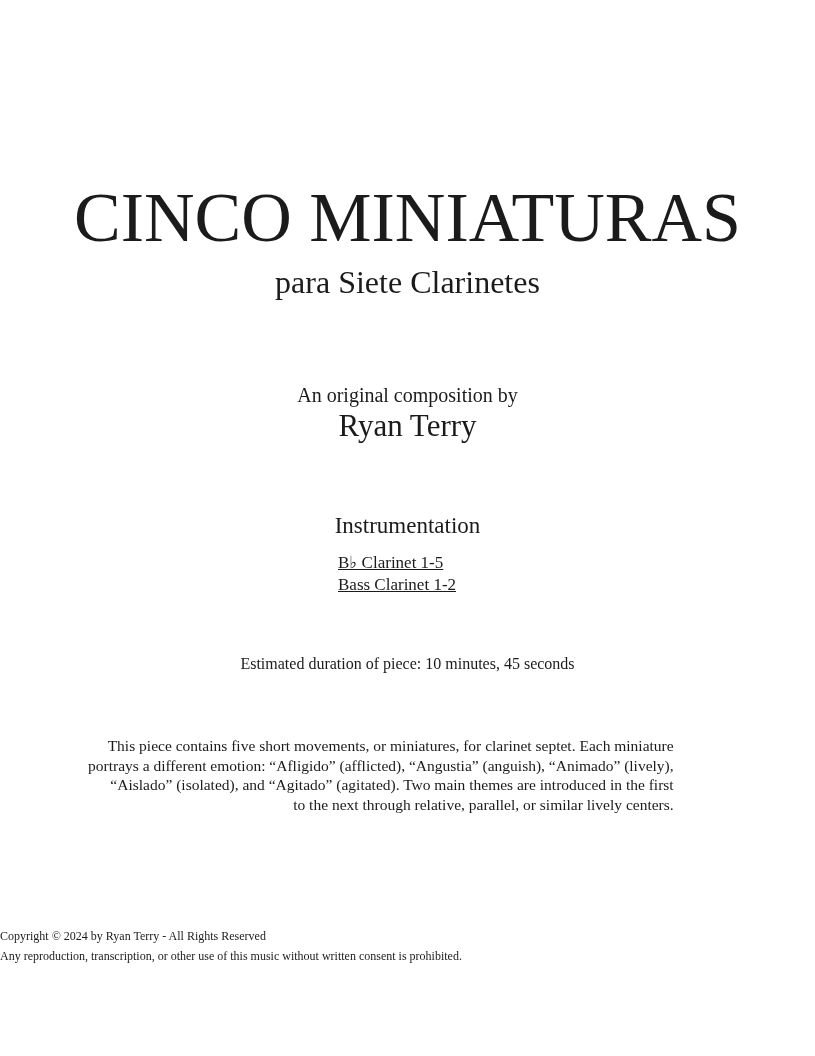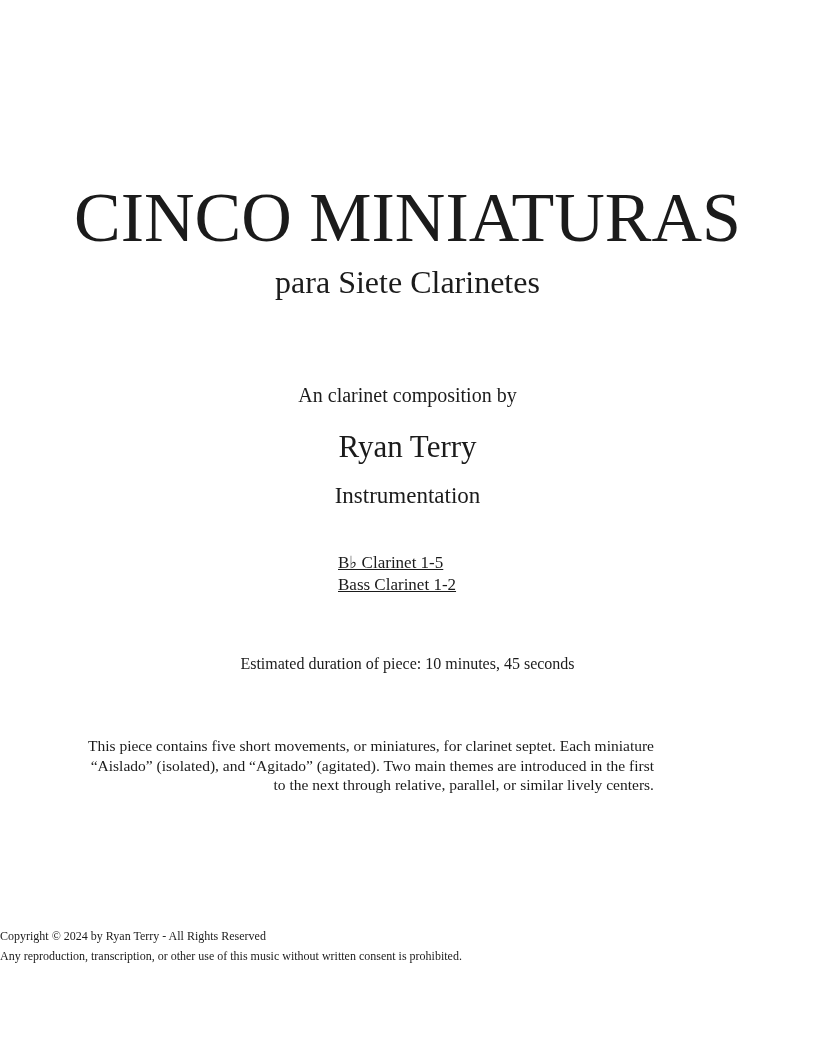--- a/index.html
+++ b/index.html
@@ -33,26 +33,26 @@
     top: 266px;
     font-size: 32px;
     line-height: 1;
   }
   .composer-label {
     top: 385px;
     font-size: 20px;
     line-height: 1;
   }
   .composer-name {
-    top: 431px;
+    top: 410px;
     font-size: 31px;
     line-height: 1;
   }
   .instrumentation-heading {
-    top: 484px;
+    top: 514px;
     font-size: 23px;
     line-height: 1;
     font-family: Liberation Serif, serif;
   }
   .instrument-list {
     position: absolute;
     top: 552px;
     left: 338px;
     font-size: 17px;
     line-height: 22px;
@@ -85,35 +85,36 @@
 </style>
 </head>
 <body>
 
 <div class="page">
 
   <div class="abs-center page-title">CINCO MINIATURAS</div>
 
   <div class="abs-center page-subtitle">para Siete Clarinetes</div>
 
-  <div class="abs-center composer-label">An clarinet composition by</div>
+  <div class="abs-center composer-label">An original composition by</div>
 
   <div class="abs-center composer-name">Ryan Terry</div>
 
   <div class="abs-center instrumentation-heading">Instrumentation</div>
 
   <div class="instrument-list">
     <div class="instrument-item">B♭ Clarinet 1-5</div>
     <div class="instrument-item">Bass Clarinet 1-2</div>
   </div>
 
   <div class="abs-center duration-text">Estimated duration of piece: 10 minutes, 45 seconds</div>
 
   <div class="description-paragraph">
     <div class="description-line">This piece contains five short movements, or miniatures, for clarinet septet. Each miniature</div>
+    <div class="description-line">portrays a different emotion: “Afligido” (afflicted), “Angustia” (anguish), “Animado” (lively),</div>
     <div class="description-line">“Aislado” (isolated), and “Agitado” (agitated). Two main themes are introduced in the first</div>
     <div class="description-line">to the next through relative, parallel, or similar lively centers.</div>
   </div>
 
   <div class="copyright-block">
     <div class="copyright-line">Copyright © 2024 by Ryan Terry - All Rights Reserved</div>
     <div class="copyright-line">Any reproduction, transcription, or other use of this music without written consent is prohibited.</div>
   </div>
 
 </div>

